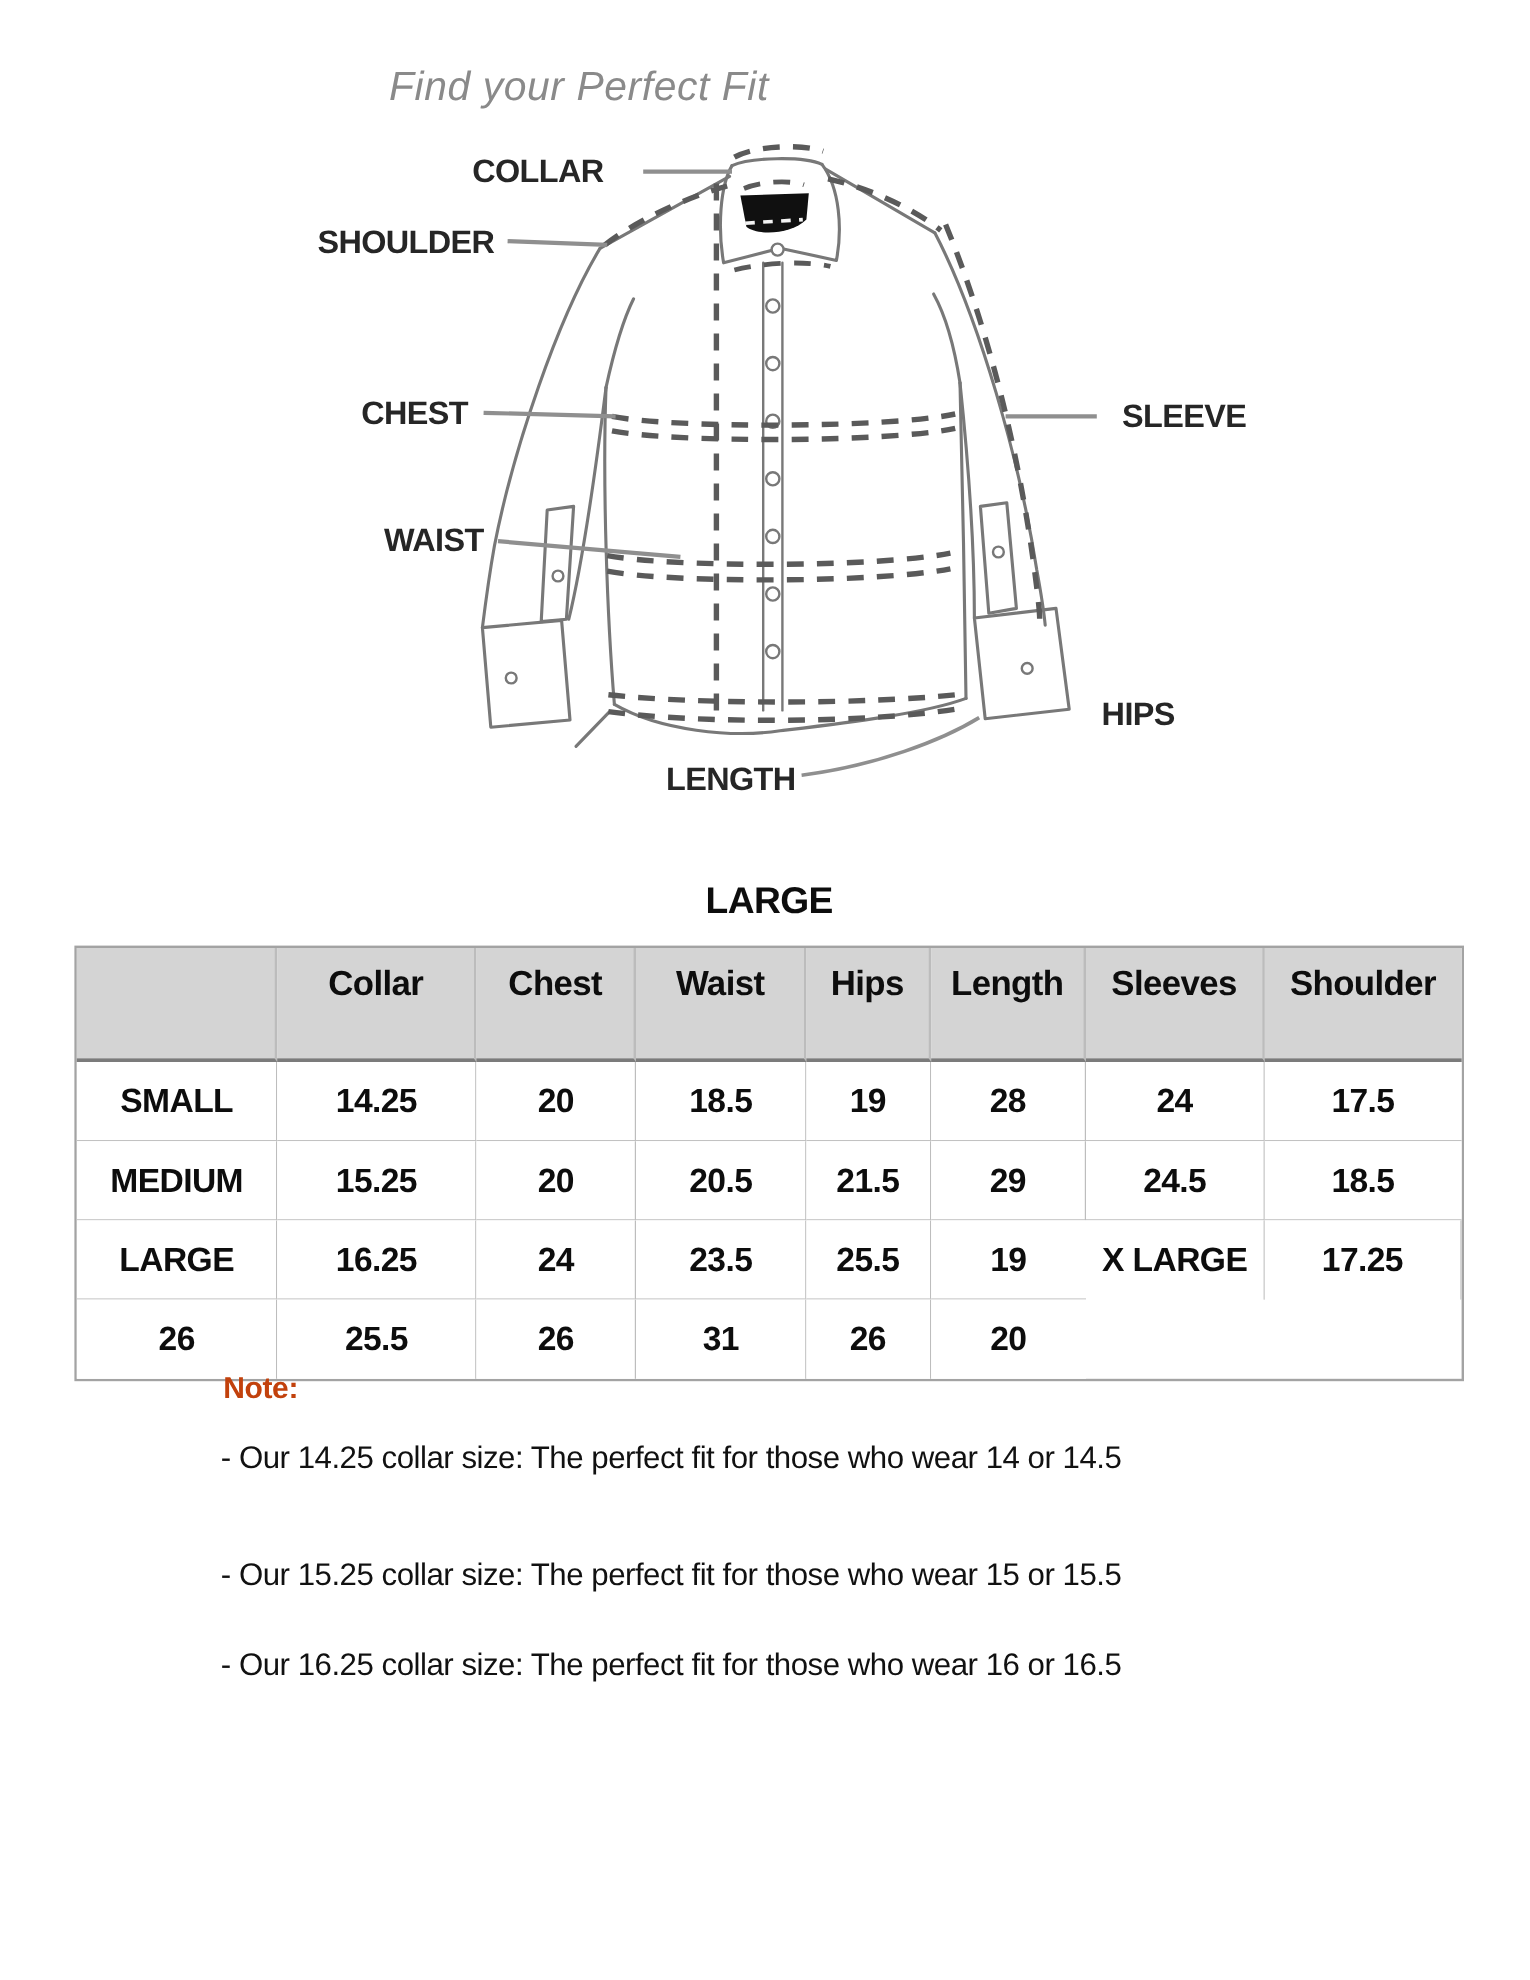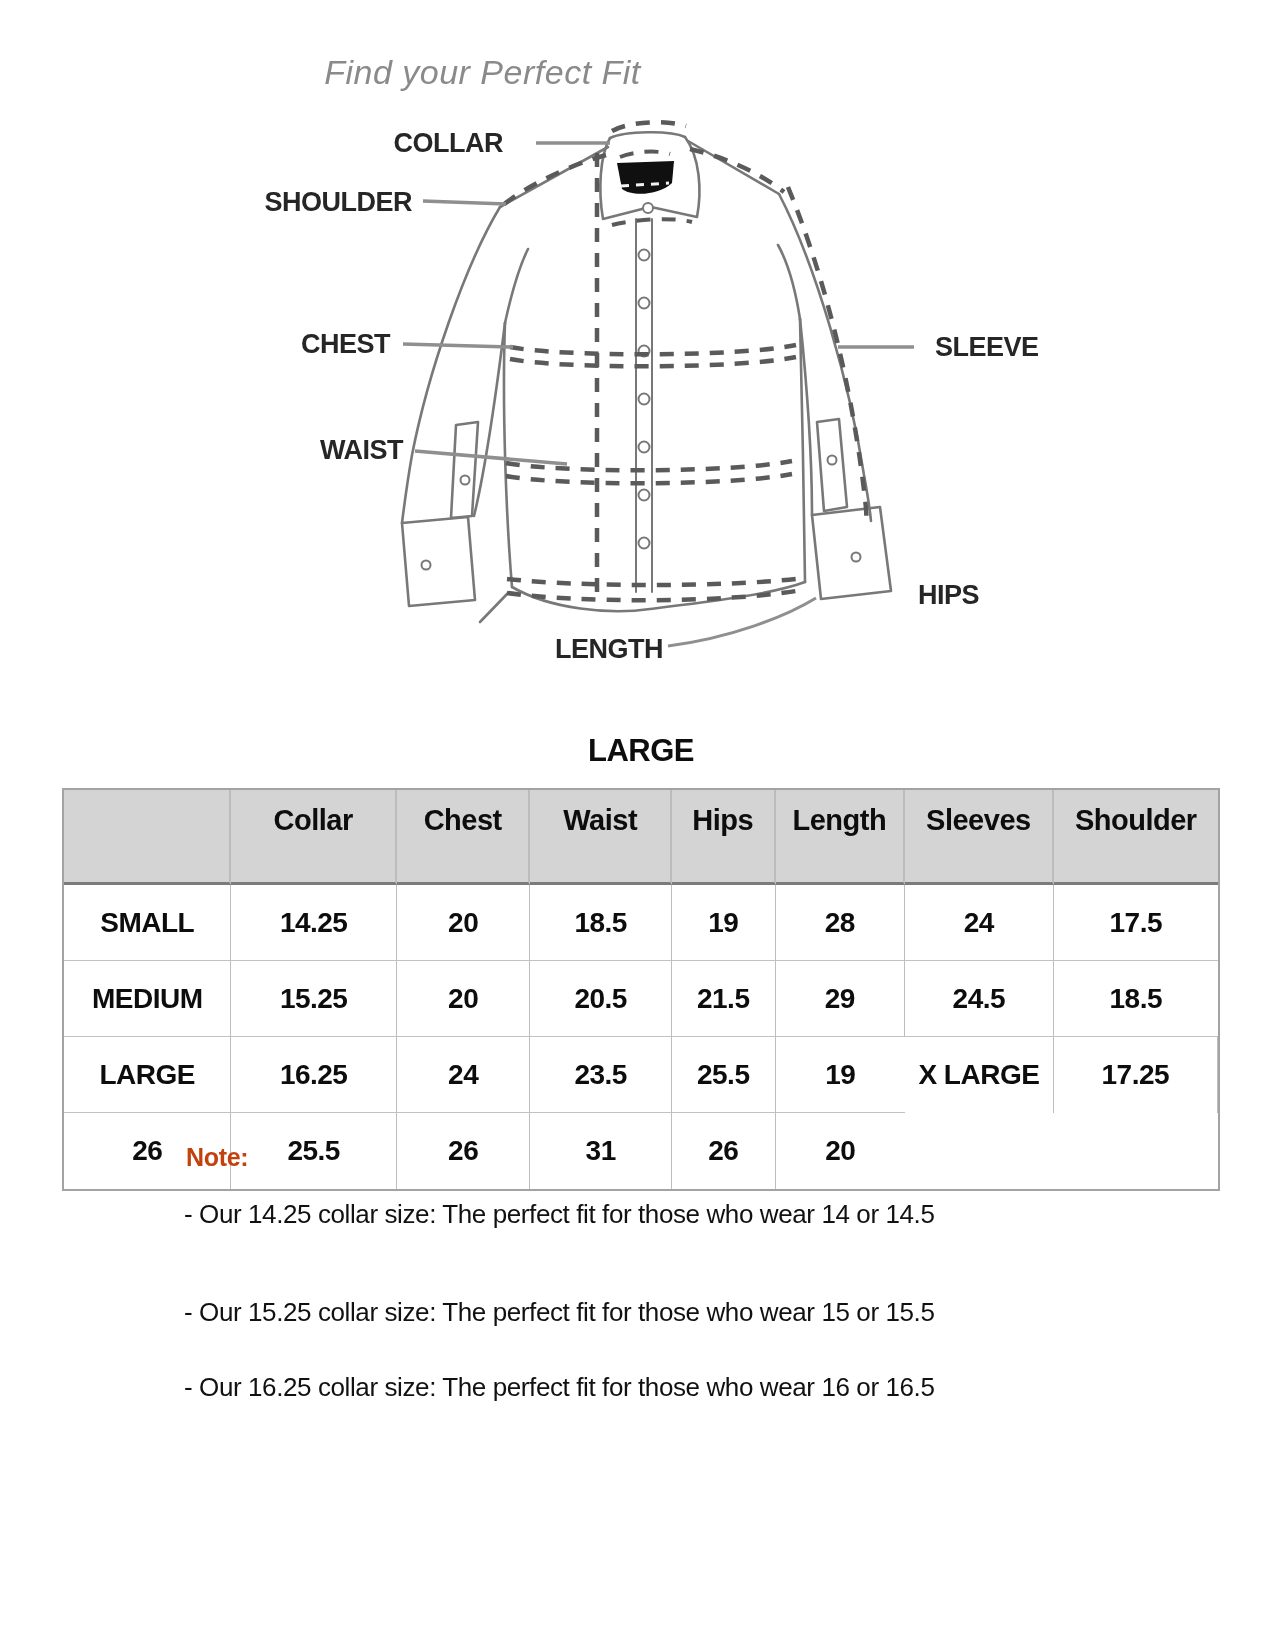--- a/index.html
+++ b/index.html
@@ -27,21 +27,21 @@
     border:2px solid #a3a3a3; box-sizing:border-box;
     font-weight:700; letter-spacing:-0.5px;
   }
   .size-table .th {
     background:#d4d4d4; height:95px; box-sizing:border-box;
     border-right:2px solid #bcbcbc; border-bottom:3px solid #7b7b7b;
     display:flex; justify-content:center; align-items:flex-start;
     padding-top:14px; font-size:29px; color:#0d0d0d;
   }
   .size-table .td {
-    background:#ffffff; height:76px; box-sizing:border-box;
+    background:#ffffff; height:66px; box-sizing:border-box;
     border-right:1px solid #bdbdbd; border-bottom:1px solid #c2c2c2;
     display:flex; justify-content:center; align-items:center;
     font-size:28px; color:#0d0d0d;
   }
   .size-table .last-col { border-right:none; }
   .size-table .last-row { border-bottom:none; }
   .note-title {
     position:absolute; left:186px; top:1143px;
     font-size:25px; font-weight:700; color:#c2410c; letter-spacing:-0.3px;
   }

